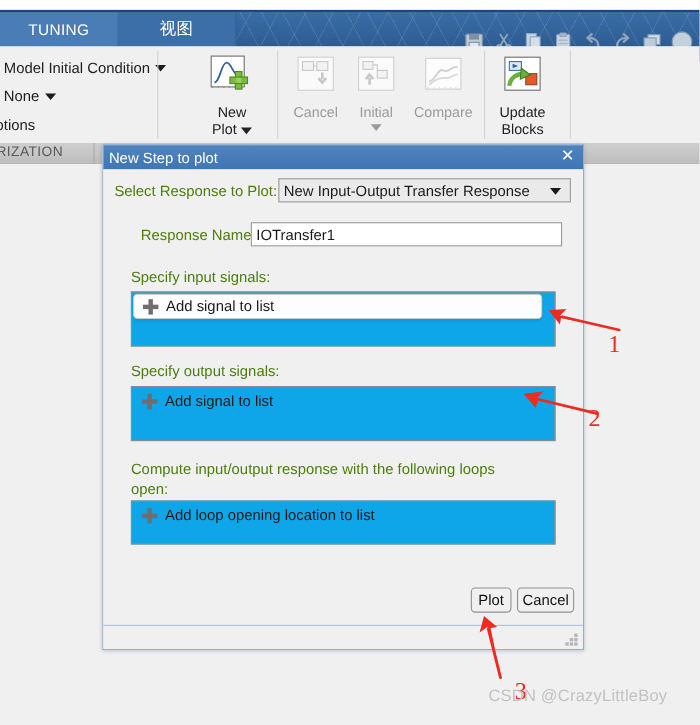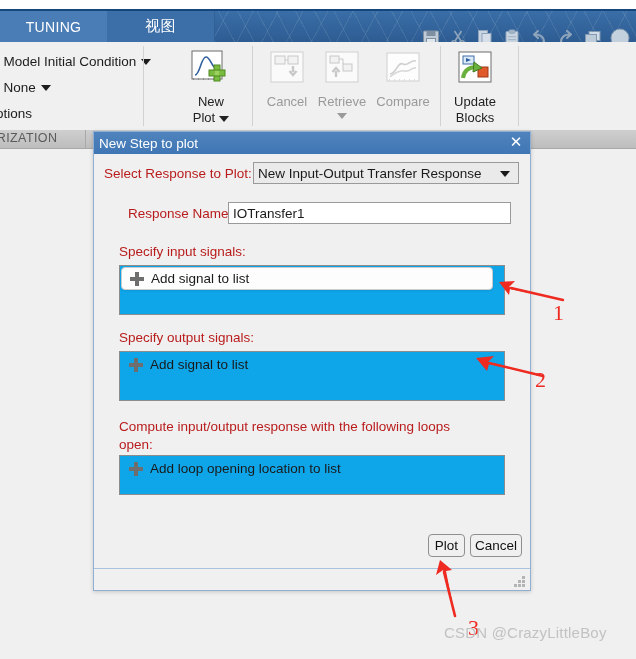--- a/index.html
+++ b/index.html
@@ -116,21 +116,21 @@
     position:absolute; left:0; top:22px; width:436px; height:414px;
     background:#f0f0f0;
   }
   #dlg-status {
     position:absolute; left:0; top:436px; width:436px; height:22px;
     background:#f0f0f0; border-top:1px solid #a8c3de;
   }
   #grip { position:absolute; right:5px; bottom:3px; width:11px; height:11px; }
   #grip i { position:absolute; width:3px;height:3px;background:#b4b4b4; }
 
-  .row-label { position:absolute; font-size:13.5px; color:#b91c1c;text-align:right; }
+  .row-label { position:absolute; font-size:13.5px; color:#4d7c0f;text-align:right; }
 
   
   #combo {
     position:absolute; left:253px; top:162px; width:266px; height:22px;
     background:#eaeaea; border:1px solid #9a9a9a;
     display:flex; align-items:center;
   }
   #combo .cv { font-size:13.5px; color:#1a1a1a; margin-left:4px; white-space:nowrap; }
   #combo .carrow {
     position:absolute; right:8px; top:8px;
@@ -315,21 +315,21 @@
   <div class="rib-btn dim" style="left:311px;">
     <span class="ico">
       <svg width="40" height="38" viewBox="0 0 40 38">
         <rect x="4" y="2" width="32" height="30" fill="#fafafa" stroke="#cfcfcf"></rect>
         <rect x="8" y="6" width="9" height="7" fill="#f2f2f2" stroke="#c8c8c8"></rect>
         <rect x="21" y="14" width="9" height="7" fill="#f2f2f2" stroke="#c8c8c8"></rect>
         <path d="M17 9 H21 V14" stroke="#c8c8c8" fill="none"></path>
         <path d="M14 27 V21 M10.5 22 L14 18 L17.5 22" stroke="#c8c8c8" stroke-width="2.4" fill="none"></path>
       </svg>
     </span>
-    <span class="lbl">Retrieve</span>
+    <span class="lbl">Initial</span>
     <span class="lblcaret"></span>
   </div>
 
   <div class="rib-btn dim" style="left:372px;">
     <span class="ico">
       <svg width="40" height="38" viewBox="0 0 40 38">
         <rect x="4" y="3" width="32" height="28" fill="#fdfdfd" stroke="#cfcfcf"></rect>
         <path d="M7 24 C13 24 15 11 20 14 C25 17 28 9 33 11" stroke="#d0d0d0" stroke-width="1.6" fill="none"></path>
         <path d="M7 27 C13 22 17 20 22 21 C27 22 29 17 33 18" stroke="#d8d8d8" stroke-width="1.6" fill="none"></path>
         <g fill="#dcdcdc">

